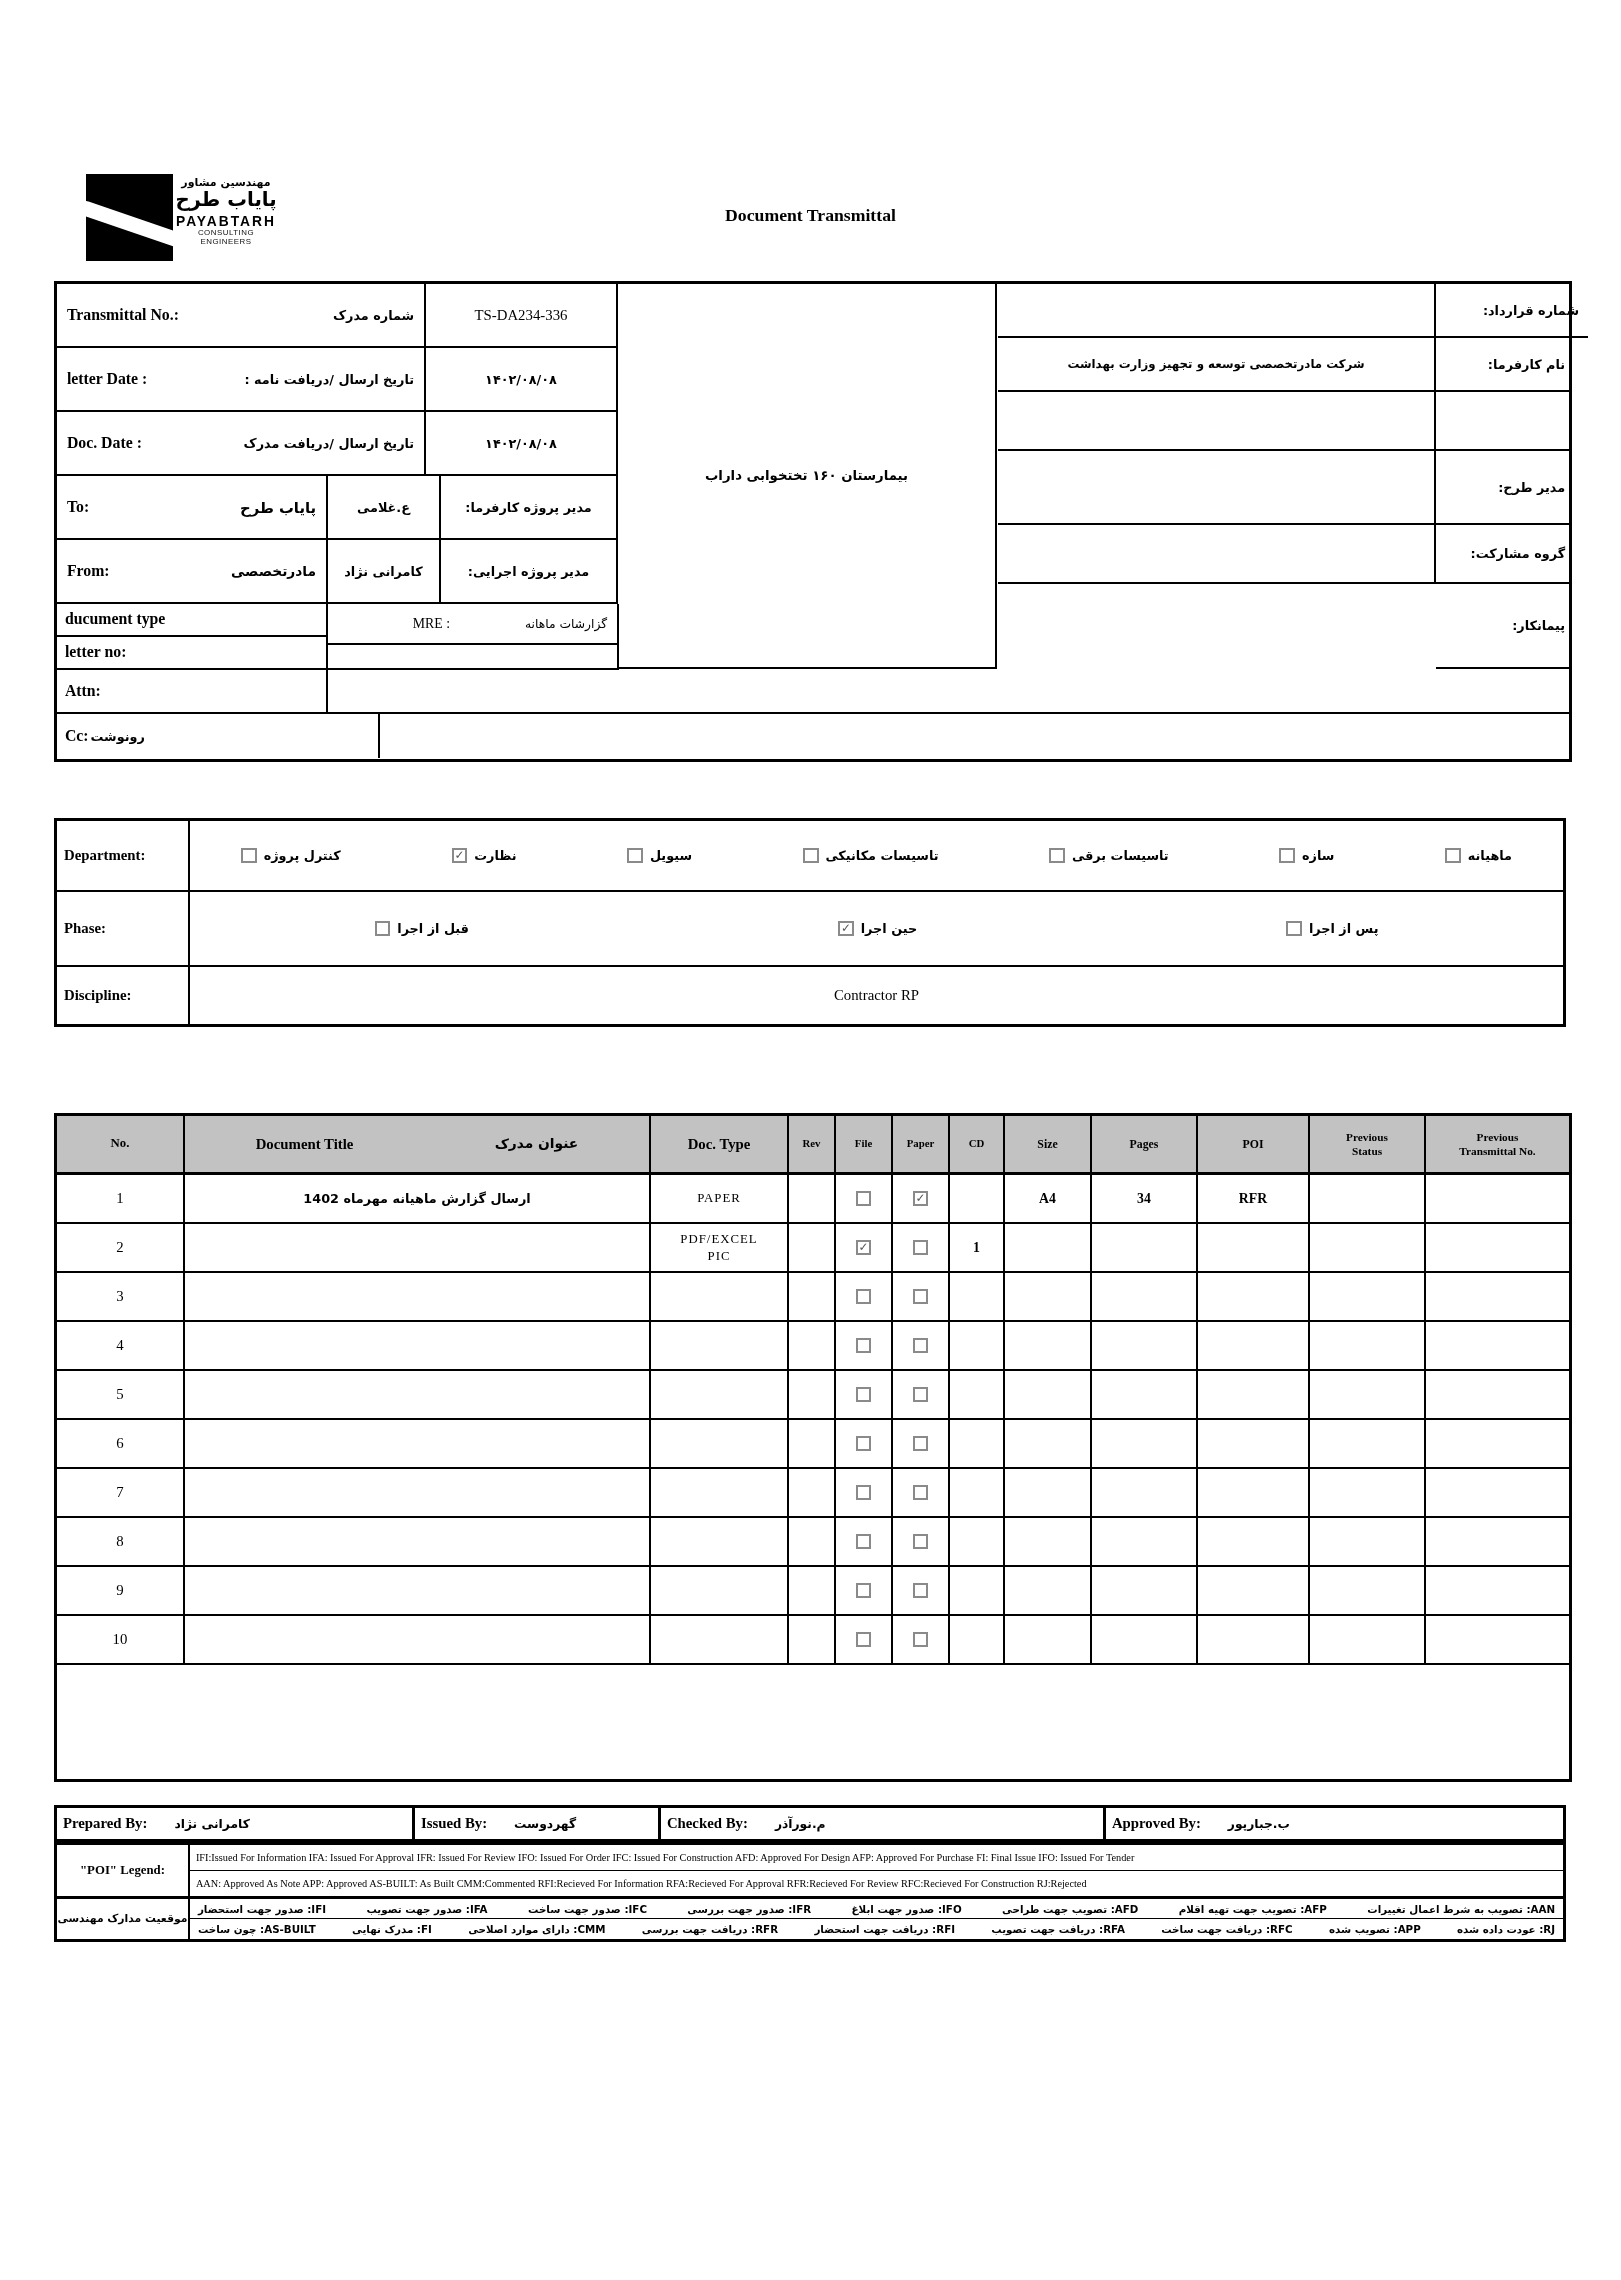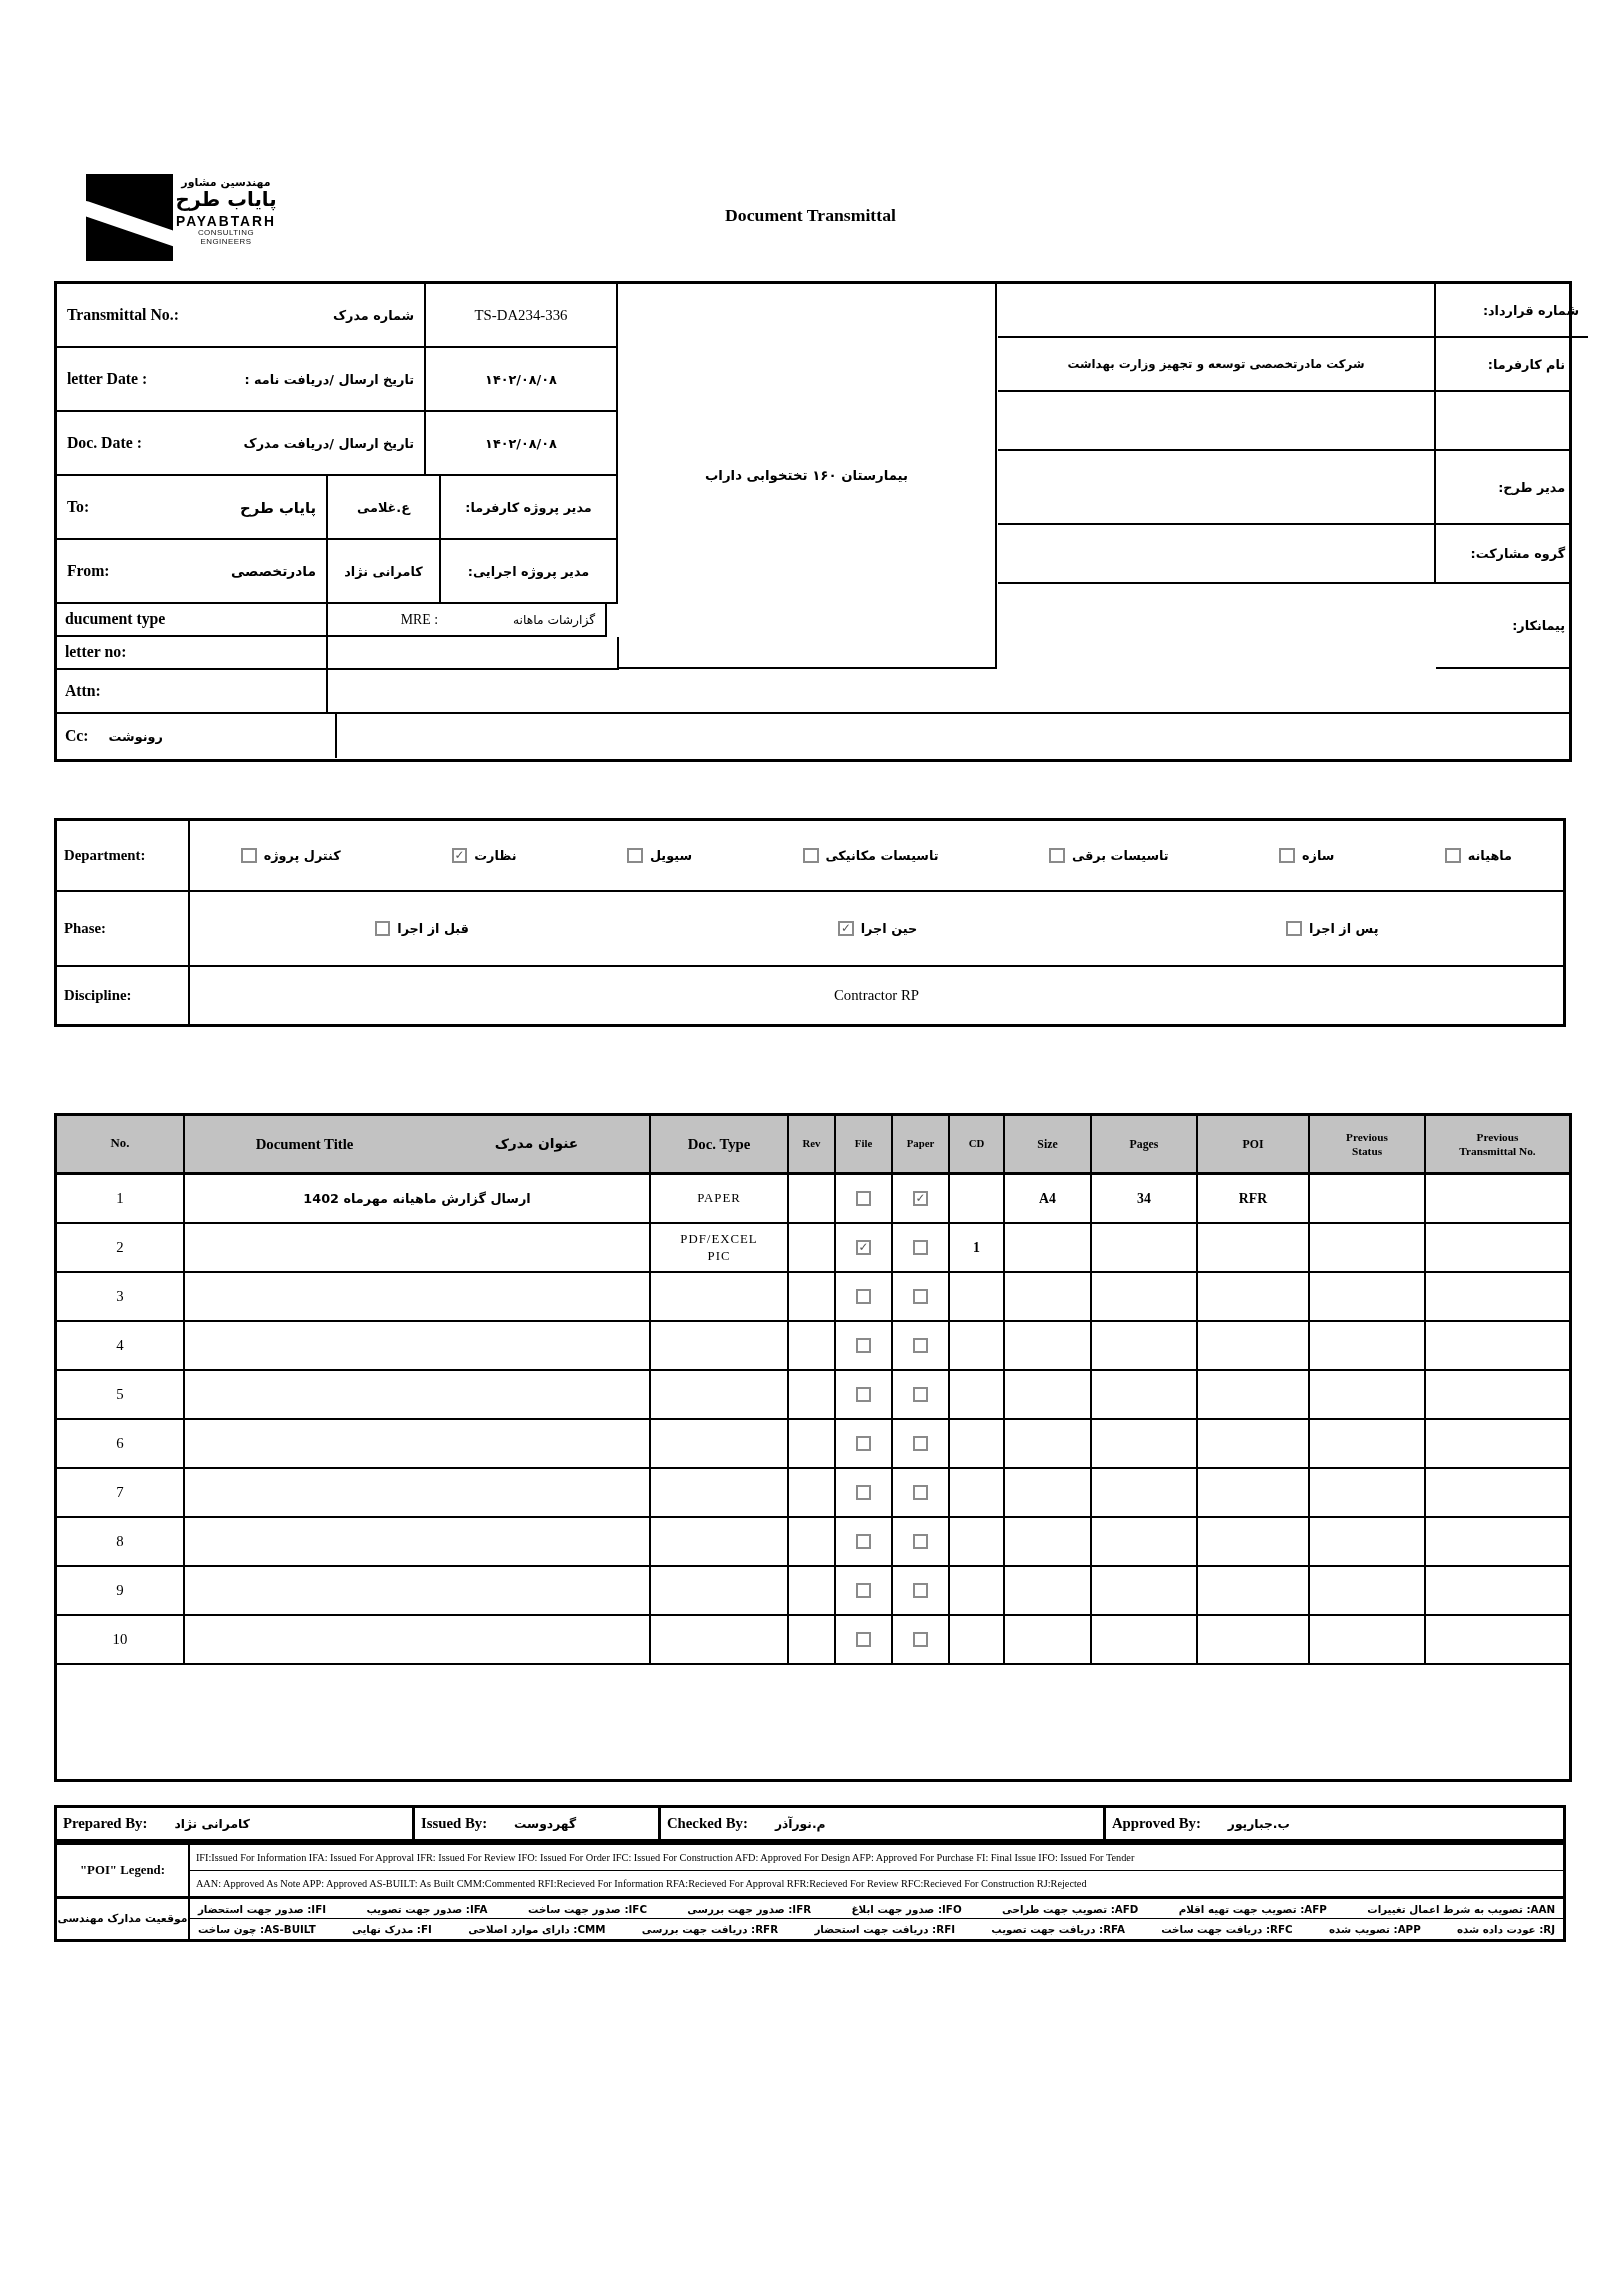--- a/index.html
+++ b/index.html
@@ -143,21 +143,21 @@
     <div class="cell center" style="left:271px;top:256px;width:113px;height:64px;">
       <span class="fa">کامرانی نژاد</span>
     </div>
     <div class="cell center" style="left:384px;top:256px;width:177px;height:64px;">
       <span class="fa">مدیر پروژه اجرایی:</span>
     </div>
 
     <div class="cell" style="left:0;top:320px;width:271px;height:32.5px;padding-left:7.9px;">
       <span class="en">ducument type</span>
     </div>
-    <div class="cell between" style="left:259px;top:320px;width:291px;height:33px;">
+    <div class="cell between" style="left:271px;top:320px;width:291px;height:41px;">
       <span></span>
       <span class="val" style="font-size:13.8px;">MRE   :</span>
       <span class="fa" style="font-weight:normal;font-size:12.3px;">گزارشات ماهانه</span>
     </div>
 
     <div class="cell" style="left:0;top:353px;width:271px;height:32.5px;padding-left:7.9px;">
       <span class="en">letter no:</span>
     </div>
     <div class="cell" style="left:271px;top:353px;width:291px;height:32.5px;"></div>
 
@@ -187,21 +187,21 @@
       <span class="fa">گروه مشارکت:</span>
     </div>
     <div class="cell noR" style="left:1379px;top:300px;width:133px;height:85px;justify-content:flex-end;padding-right:3.9px;">
       <span class="fa">پیمانکار:</span>
     </div>
 
     <div class="cell" style="left:0;top:385px;width:271px;height:45px;padding-left:7.9px;">
       <span class="en">Attn:</span>
     </div>
     <div class="cell noR" style="left:271px;top:385px;width:1241px;height:45px;"></div>
-    <div class="cell noB" style="left:0;top:430px;width:280px;height:44px;padding-left:7.9px;gap:20px;">
+    <div class="cell noB" style="left:0;top:430px;width:323px;height:44px;padding-left:7.9px;gap:2px;">
       <span class="en">Cc:</span>
       <span class="fa">رونوشت</span>
     </div>
     <div class="cell noR noB" style="left:271px;top:430px;width:1241px;height:44px;"></div>
   </div>
 
   <div class="abs wrap cls">
     <div class="clsrow" style="height:69px;">
       <div class="clslabel">Department:</div>
       <div class="opts" style="justify-content:space-between;padding:0 51px;">

